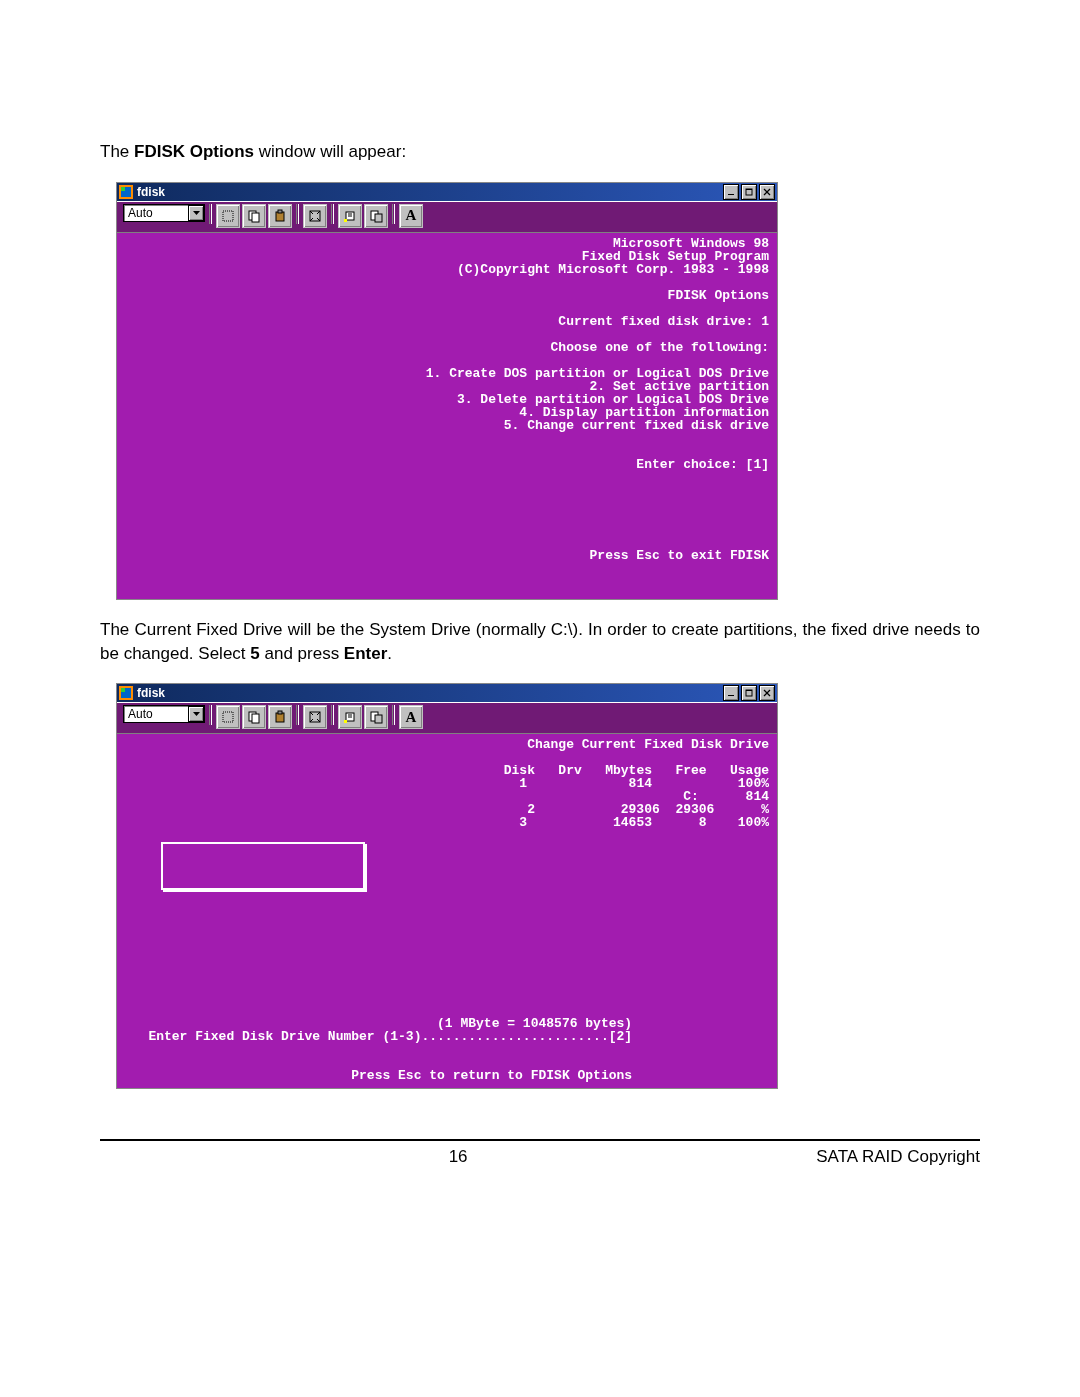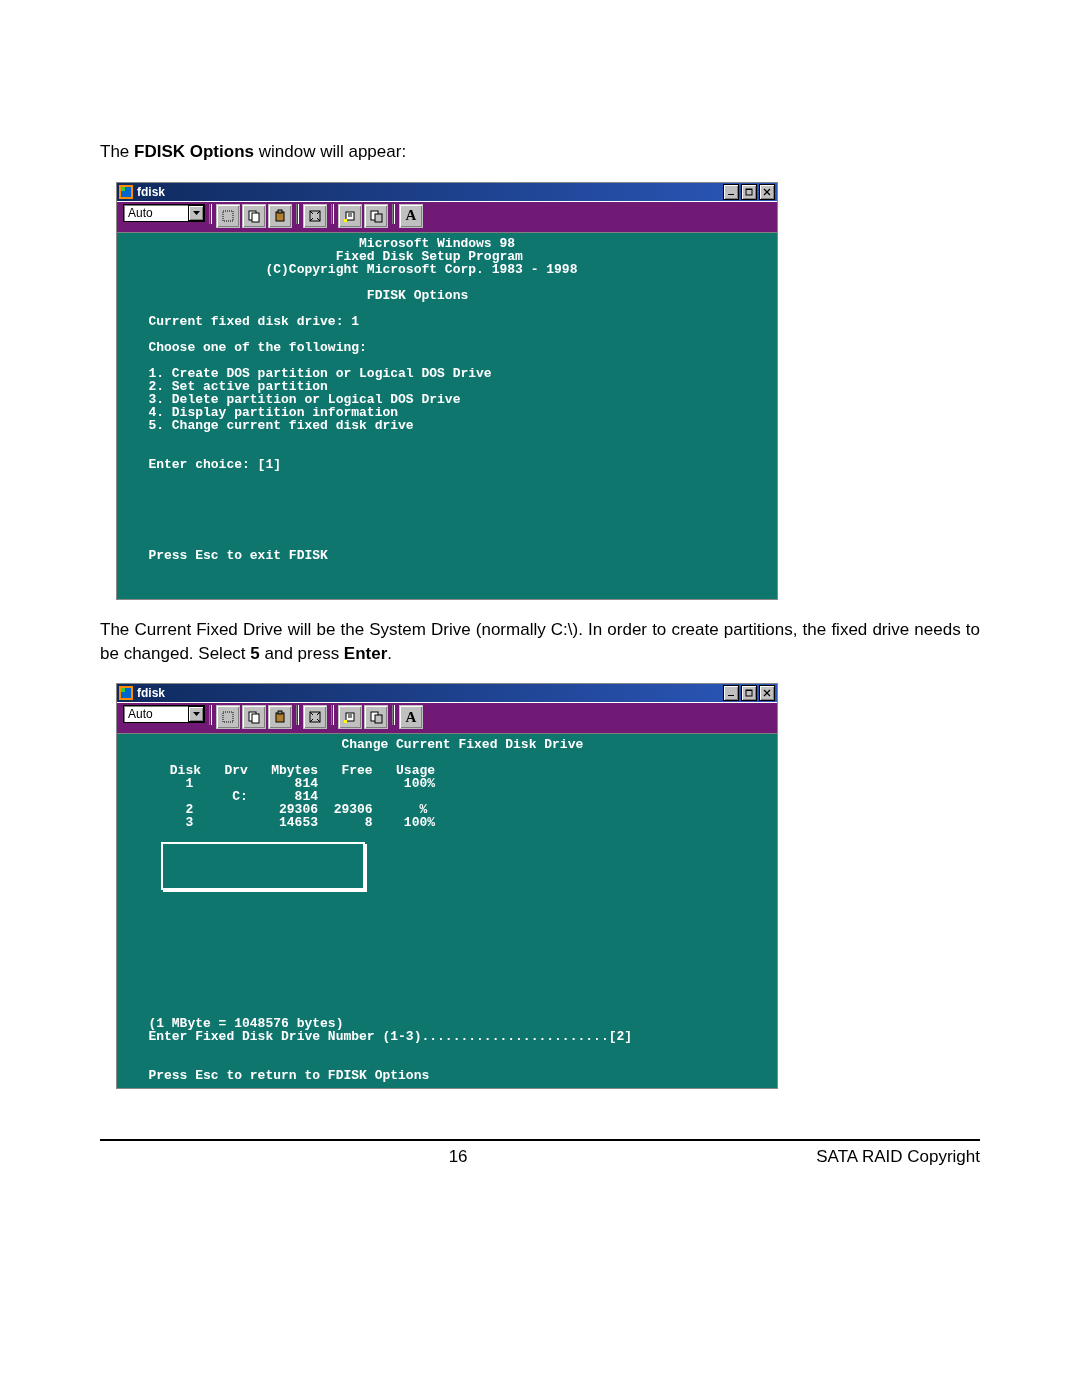--- a/index.html
+++ b/index.html
@@ -125,22 +125,23 @@
     width: 22px; height: 22px;
     background: #c0c0c0;
     border: 1px solid #c0c0c0;
     box-shadow: inset 1px 1px 0 #fff, inset -1px -1px 0 #808080;
     display: flex; align-items: center; justify-content: center;
     font-weight: bold;
     font-family: "Times New Roman", serif;
   }
   .tbbtn svg { display:block; }
   .console {
-    background: #0f766e;
+    background: #a21caf;
     padding: 4px 8px 6px 8px;
+    text-align: right;
   }
   .console1 { height: 356px; }
   .console2 { height: 344px; position: relative; padding-left: 45px; }
   .dostext {
     font-family: "Courier New", monospace;
     font-size: 13px;
     line-height: 1.0;
     color: #fff;
     white-space: pre;
     font-weight: bold;

